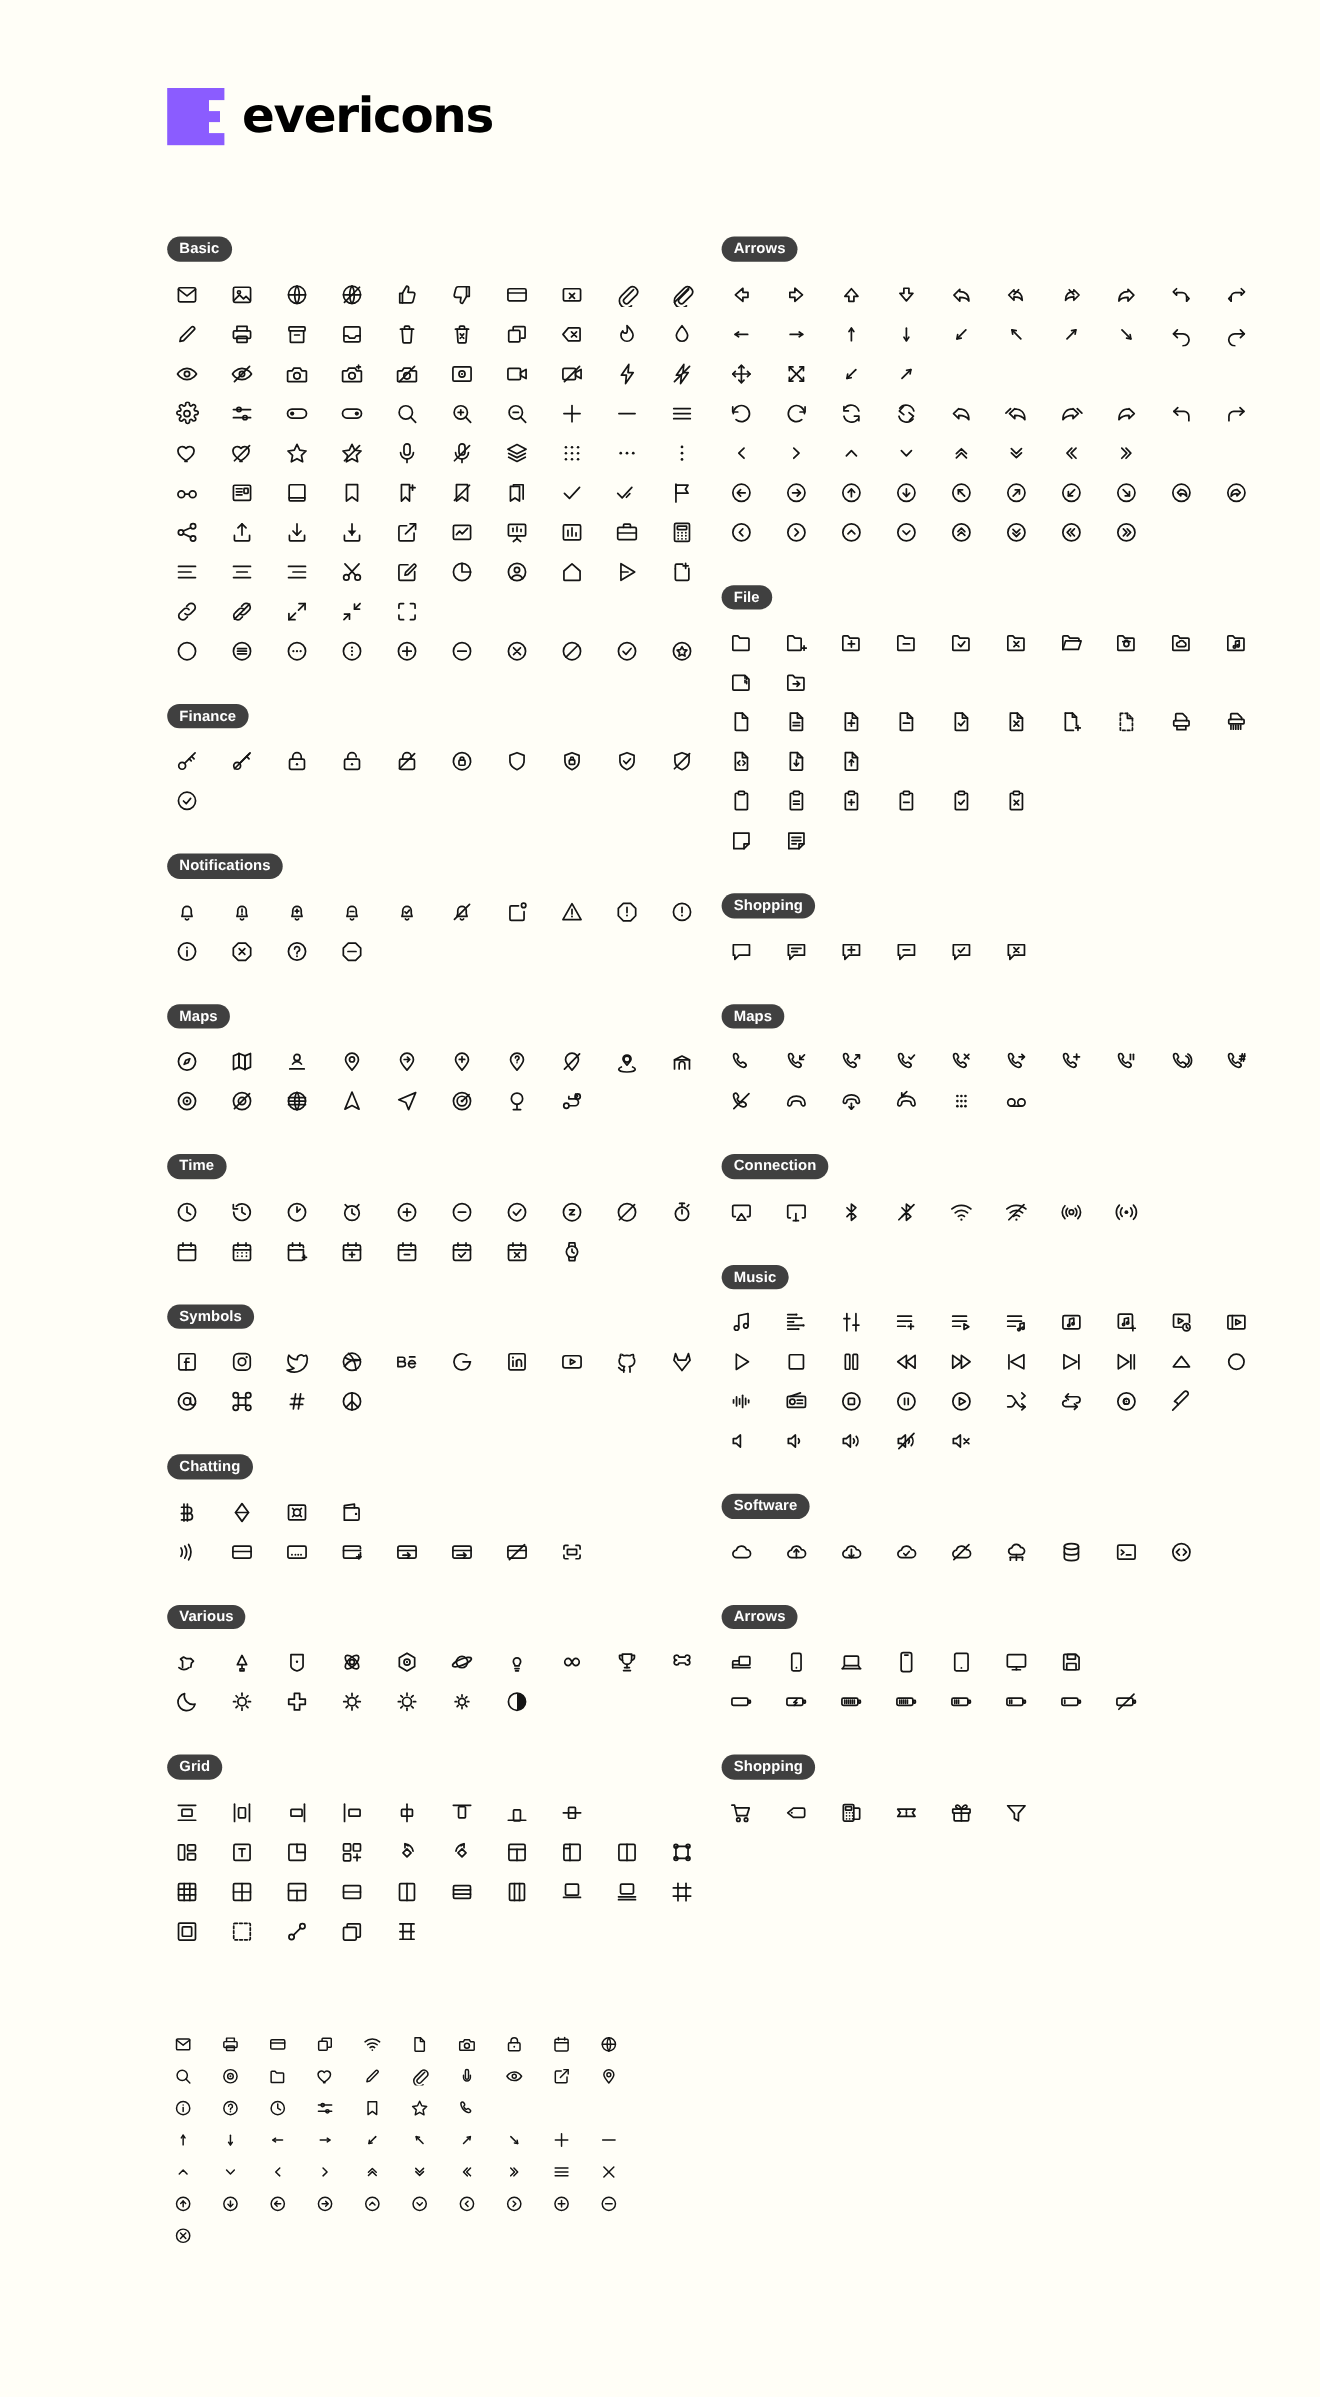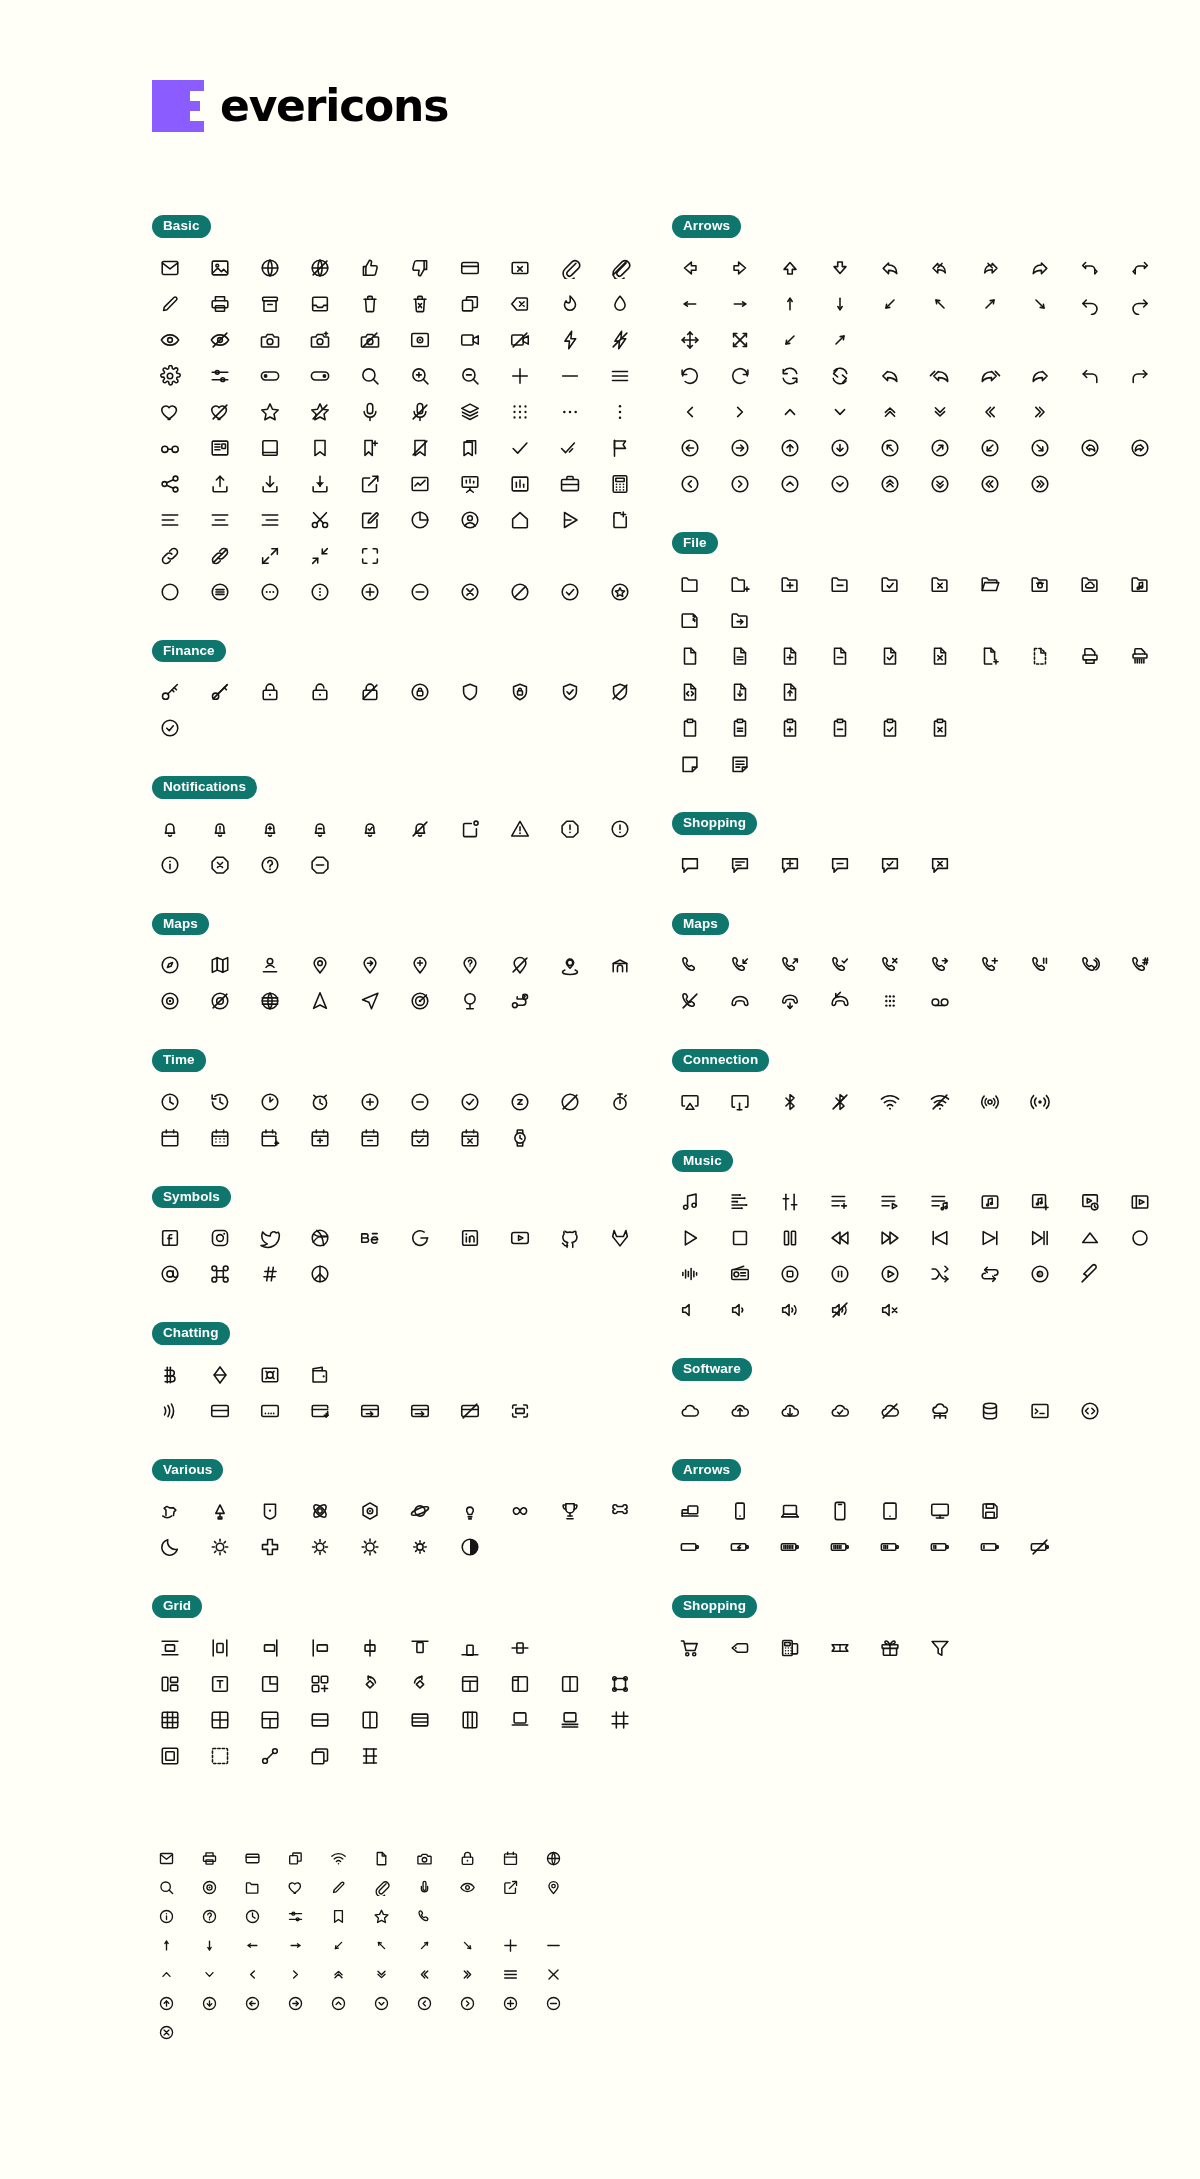--- a/index.html
+++ b/index.html
@@ -55,27 +55,27 @@
     position: absolute;
     left: 0; top: 215px;
     width: 1200px;
   }
   .col {
     position: absolute;
     top: 0;
     width: 420px;
   }
   .col-left  { left: 152px; }
-  .col-right { left: 672px; }
+  .col-right { left: 656px; }
 
   
   .section { margin-bottom: 30px; }
   .badge {
     display: inline-block;
-    background: #0f766e;
+    background: #404040;
     color: #FFFFFF;
     font-size: 13.5px;
     font-weight: 600;
     padding: 3px 11px 4px 11px;
     border-radius: 999px;
     line-height: 1.15;
     letter-spacing: 0.1px;
     margin-bottom: 12px;
     white-space: nowrap;
   }

